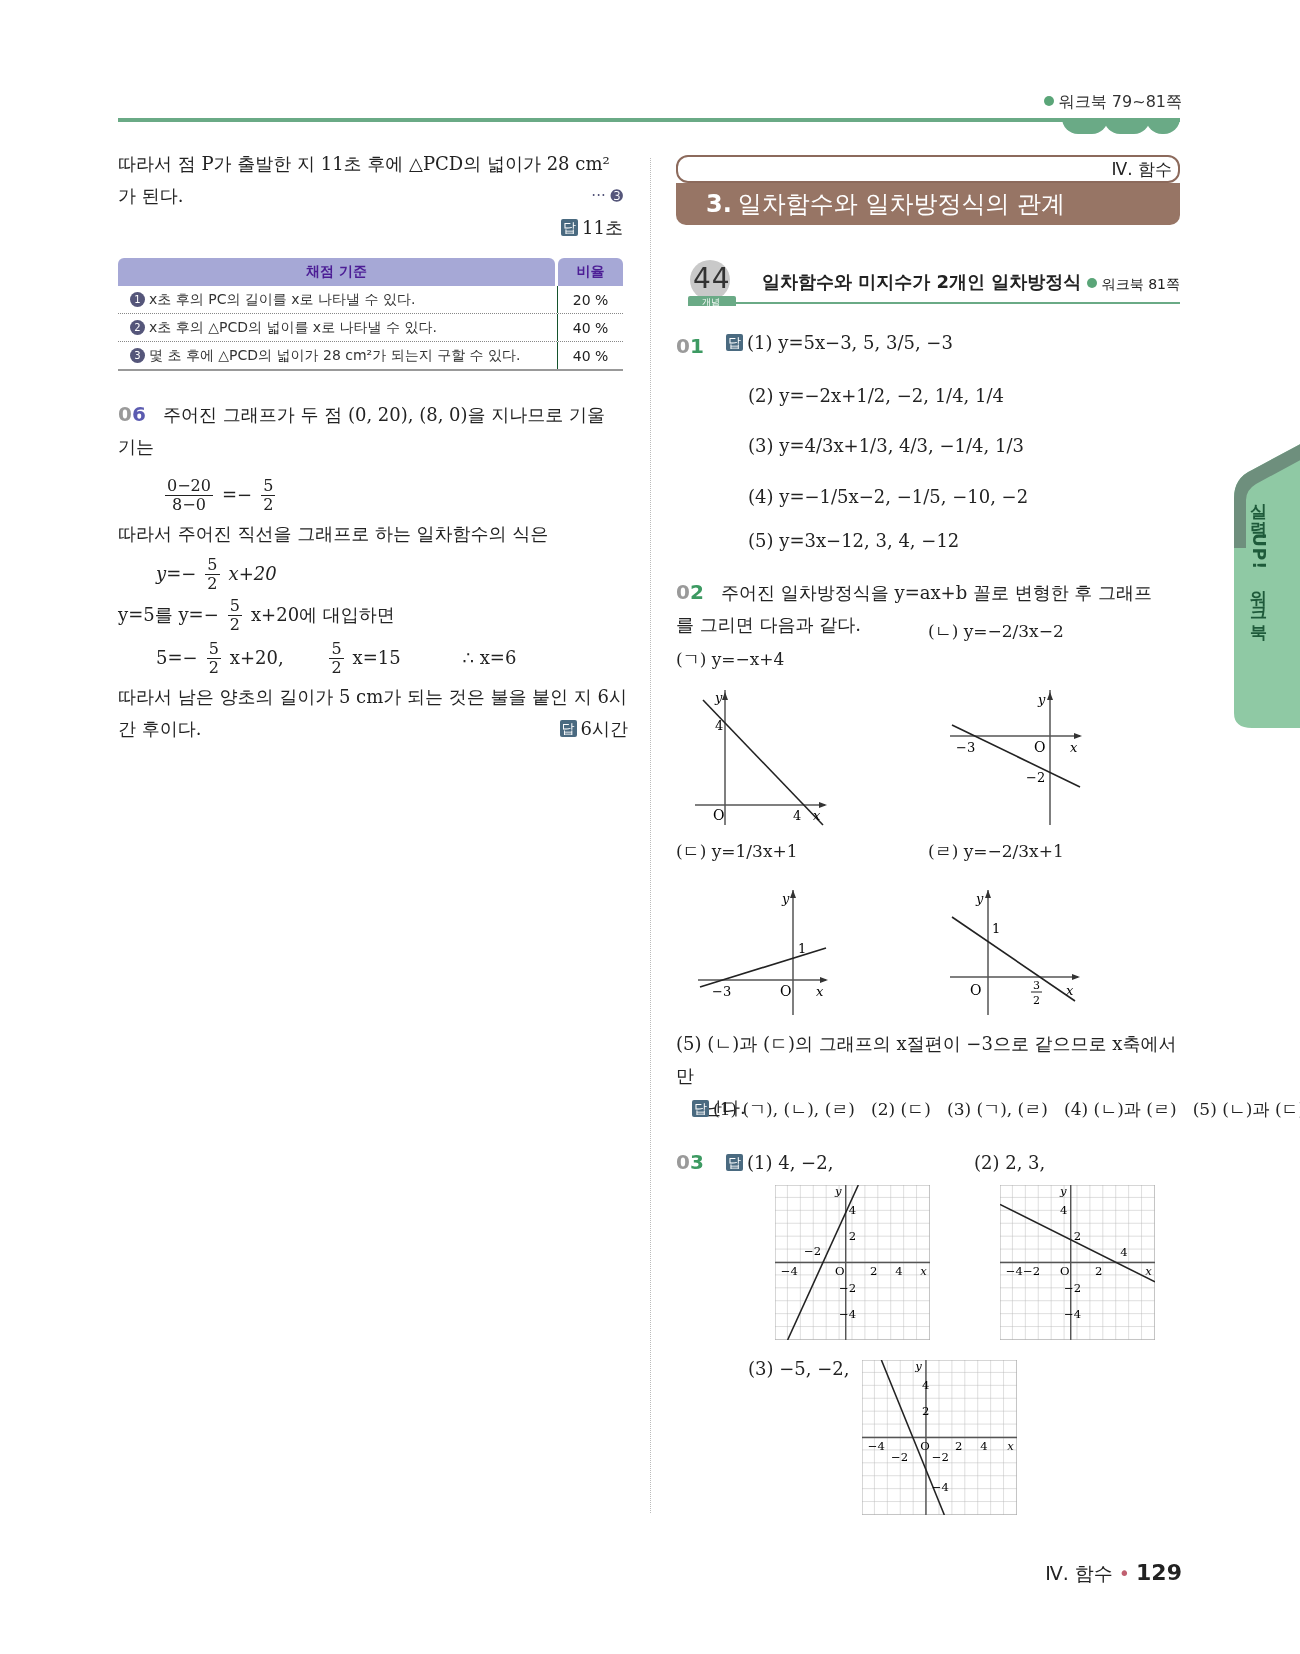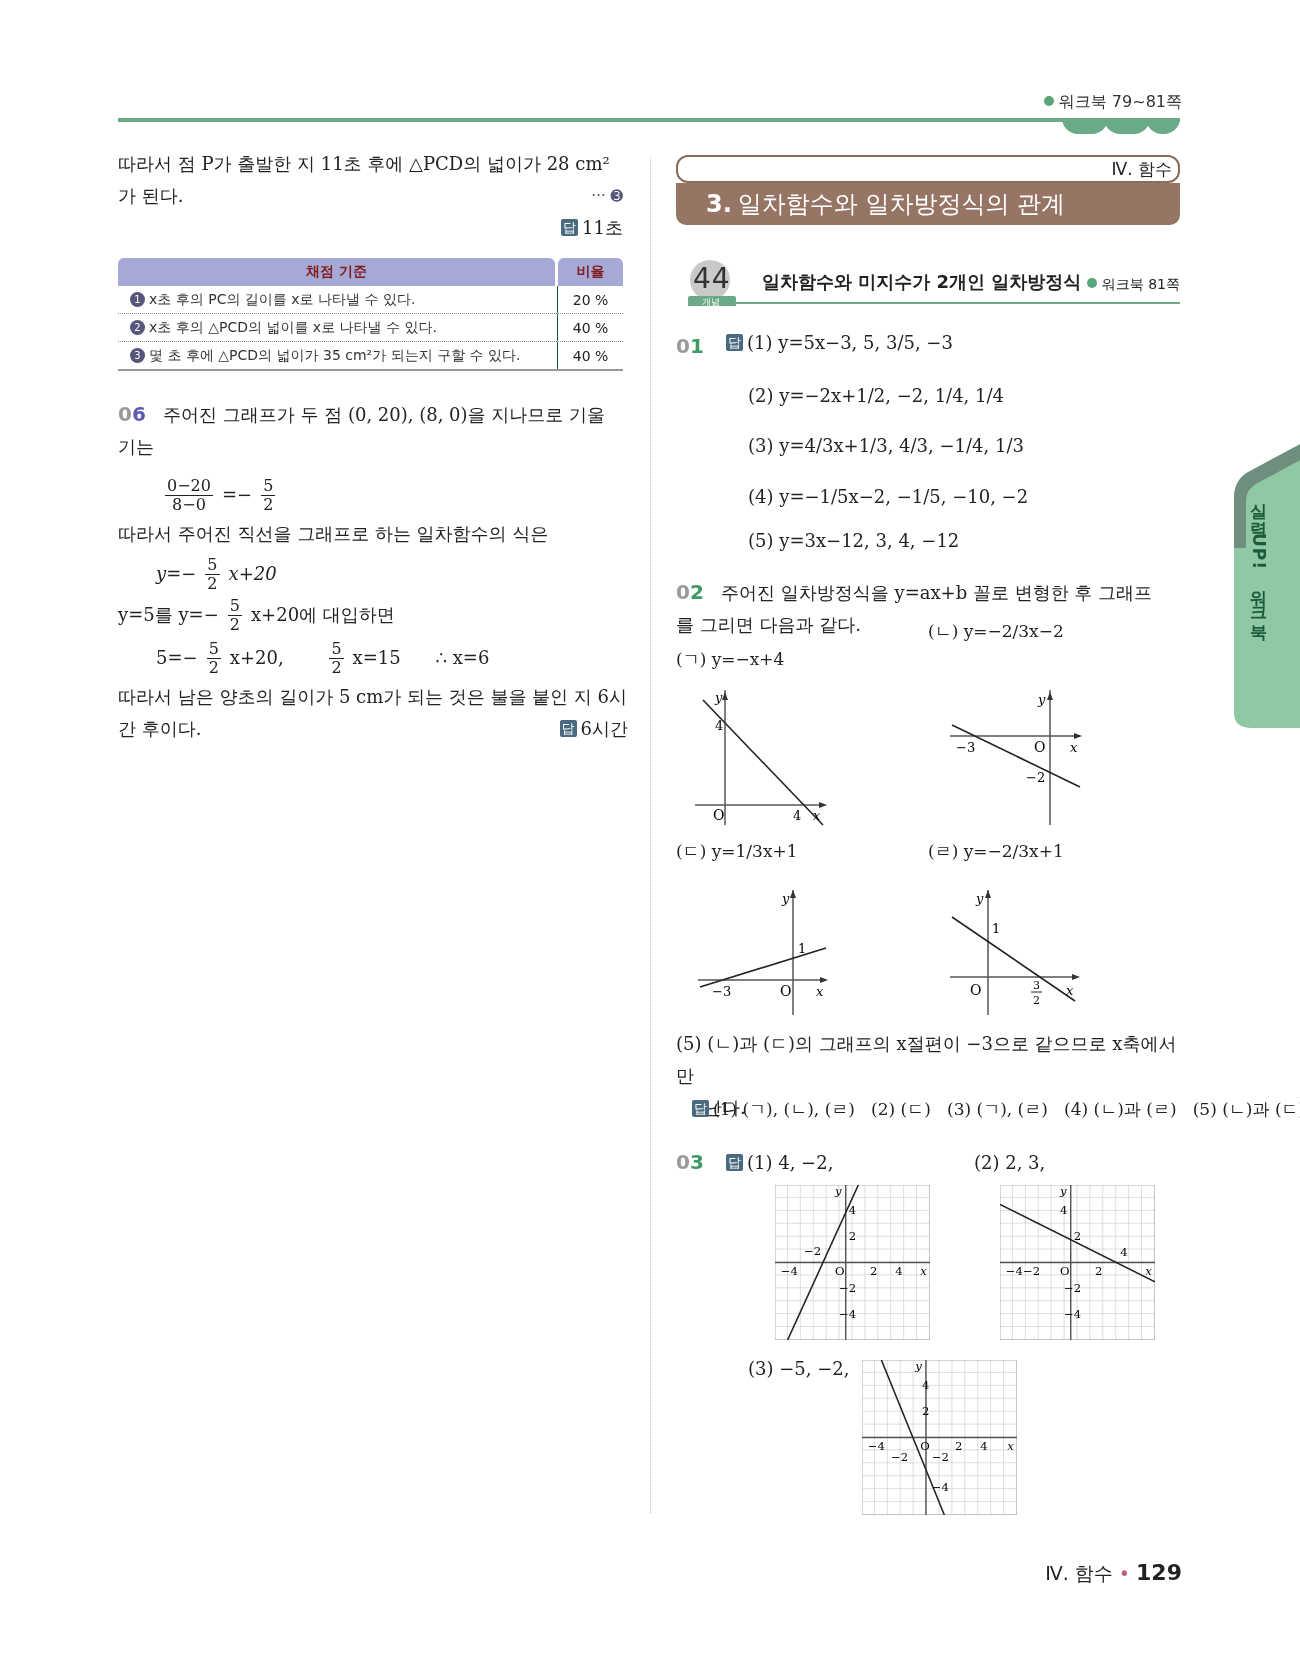--- a/index.html
+++ b/index.html
@@ -14,21 +14,21 @@
   .wb-top{right:118px;top:92px;font-size:16px;color:#333;}
   .dot{display:inline-block;width:10px;height:10px;border-radius:50%;background:#5aa578;margin-right:5px;vertical-align:1px;}
   
   .p{font-size:18px;line-height:32px;}
   .frac{display:inline-flex;flex-direction:column;align-items:center;vertical-align:middle;font-size:16px;line-height:18px;margin:0 9px;}
   .frac .n{border-bottom:1px solid #222;padding:0 2px;}
   .frac .d{padding:0 2px;}
   .ans{display:inline-block;background:#4a6a80;color:#fff;font-size:13px;border-radius:2px;padding:0 2px;line-height:17px;margin-right:4px;vertical-align:2px;font-family:"DejaVu Sans",sans-serif;}
   .table{left:118px;top:258px;width:505px;font-size:14px;}
   .th{display:flex;height:28px;}
-  .th div{background:#a6a8d6;color:#7f1d1d;font-weight:bold;display:flex;align-items:center;justify-content:center;border-radius:6px 6px 0 0;}
+  .th div{background:#a6a8d6;color:#4c1d95;font-weight:bold;display:flex;align-items:center;justify-content:center;border-radius:6px 6px 0 0;}
   .tr{display:flex;height:27px;border-bottom:1px dotted #888;align-items:center;}
   .tr .c1{width:440px;padding-left:12px;box-sizing:border-box;color:#333;}
   .tr .c2{width:65px;text-align:center;border-left:1px solid #14532d;height:100%;display:flex;align-items:center;justify-content:center;}
   .num{display:inline-block;width:15px;height:15px;border-radius:50%;background:#55567a;color:#fff;font-size:10px;text-align:center;line-height:15px;margin-right:4px;vertical-align:1px;font-family:"DejaVu Sans",sans-serif;}
   .qnum{font-family:"DejaVu Sans",sans-serif;font-weight:bold;font-size:20px;color:#9a9a9a;}
   .qnum span{color:#3d9a62;}
   .qnum.purple span{color:#5b5bb0;}
   .divider{left:650px;top:158px;width:0;height:1355px;border-left:1px dotted #bbb;}
   
   .unitbox{left:676px;top:155px;width:504px;height:28px;border:2px solid #8c6a5c;border-radius:12px;box-sizing:border-box;}
@@ -74,21 +74,21 @@
   </div>
   <div class="tr">
     <div class="c1"><span class="num">1</span><span>x초 후의 PC의 길이를 x로 나타낼 수 있다.</span></div>
     <div class="c2">20 %</div>
   </div>
   <div class="tr">
     <div class="c1"><span class="num">2</span><span>x초 후의 △PCD의 넓이를 x로 나타낼 수 있다.</span></div>
     <div class="c2">40 %</div>
   </div>
   <div class="tr" style="border-bottom:2px solid #999">
-    <div class="c1"><span class="num">3</span><span>몇 초 후에 △PCD의 넓이가 35 cm²가 되는지 구할 수 있다.</span></div>
+    <div class="c1"><span class="num">3</span><span>몇 초 후에 △PCD의 넓이가 28 cm²가 되는지 구할 수 있다.</span></div>
     <div class="c2">40 %</div>
   </div>
 </div>
 
 <div class="abs p" style="left:118px;top:398px;width:510px;">
   <div><span class="qnum purple"><span style="color:#9a9a9a">0</span><span>6</span></span>&nbsp;&nbsp;&nbsp;<span>주어진 그래프가 두 점 (0, 20), (8, 0)을 지나므로 기울</span></div>
   <div>기는</div>
   <div style="margin:14px 0 4px 38px;">
     <span class="frac">
         <span class="n">0−20</span>
@@ -113,21 +113,21 @@
   </div>
   <div style="margin:6px 0 4px 38px;">
     <span>5=−</span><span class="frac">
         <span class="n">5</span>
         <span class="d">2</span>
       </span><span>x+20,</span>
     <span style="margin-left:40px" class="frac">
         <span class="n">5</span>
         <span class="d">2</span>
       </span><span>x=15</span>
-    <span style="margin-left:29px">∴ x=6</span>
+    <span style="margin-left:56px">∴ x=6</span>
   </div>
   <div>따라서 남은 양초의 길이가 5 cm가 되는 것은 불을 붙인 지 6시</div>
   <div style="display:flex;justify-content:space-between;">
     <span>간 후이다.</span>
     <span><span class="ans">답</span><span>6시간</span></span>
   </div>
 </div>
 
 <div class="abs unitbox"></div>
 <div class="abs unitlabel">Ⅳ. 함수</div>

